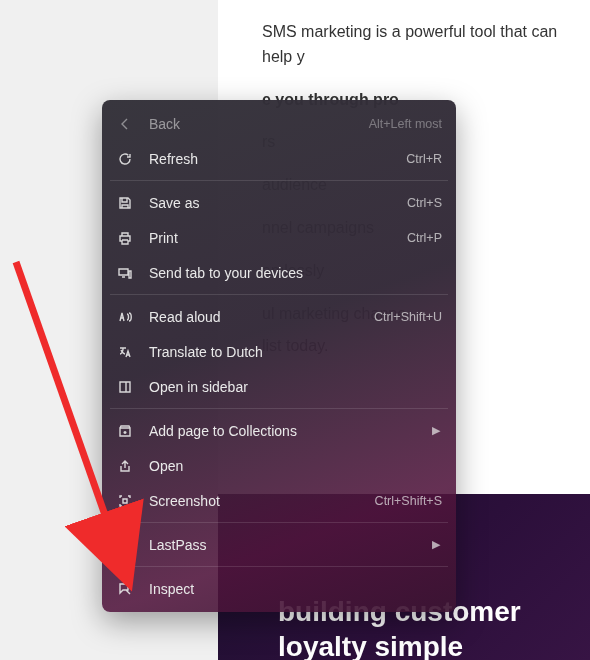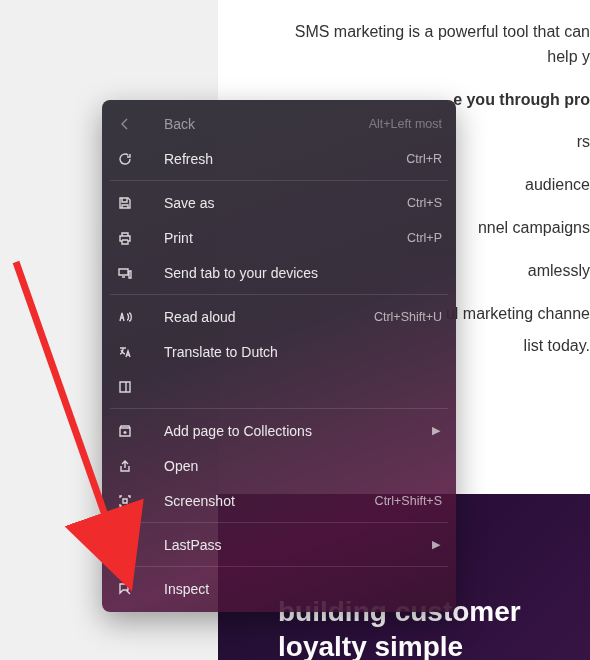--- a/index.html
+++ b/index.html
@@ -1,27 +1,27 @@
 <!DOCTYPE html>
 <html><head>
 <meta charset="utf-8">
 <style>
   html,body{margin:0;padding:0;width:590px;height:660px;overflow:hidden;font-family:"Segoe UI",Arial,sans-serif;background:#f0f0f0;}
   .page{position:absolute;left:218px;top:0;right:0;bottom:0;background:#fff;}
   .article{padding:20px 0 0 28px;color:#333;font-size:16px;line-height:1.55;}
-  .article p{margin:0 0 8px 16px;text-align:right;}
+  .article p{margin:0 0 8px 16px;}
   .article .sub{margin-top:18px;}
   .bold{font-weight:700;}
   .darkbanner{position:absolute;left:0;right:0;top:494px;bottom:0;background:linear-gradient(135deg,#1d1030,#2b0f3a 55%,#371444);color:#fff;}
   .darkbanner h2{margin:100px 0 0 60px;font-size:28px;line-height:1.25;font-weight:700;}
   
   .ctx{position:absolute;left:102px;top:100px;width:354px;border-radius:8px;padding:6px 0;
        background:linear-gradient(160deg,rgba(50,48,56,.97) 0%,rgba(50,40,55,.97) 45%,rgba(80,20,60,.88) 80%,rgba(60,20,50,.92) 100%);
        box-shadow:0 10px 30px rgba(0,0,0,.35);color:#e9e9e9;font-size:14px;}
-  .row{display:flex;align-items:center;height:35px;padding:0 14px;gap:30px;cursor:default;}
+  .row{display:flex;align-items:center;height:35px;padding:0 14px;gap:15px;cursor:default;}
   .row.disabled{opacity:.55;}
   .ico{width:18px;height:18px;flex:0 0 18px;display:flex;align-items:center;justify-content:center;opacity:.9;}
   .ico svg{width:16px;height:16px;stroke:#e9e9e9;stroke-width:1.4;fill:none;}
   .lbl{flex:1;white-space:nowrap;}
   .hint{font-size:12.5px;opacity:.7;white-space:nowrap;}
   .chev{width:10px;opacity:.7;font-size:11px;}
   .sep{height:1px;background:rgba(255,255,255,.12);margin:4px 8px;}
   
   .arrow{position:absolute;left:6px;top:252px;pointer-events:none;}
   .arrow svg{overflow:visible;}
@@ -122,20 +122,21 @@
       </span>
     <span class="lbl">Translate to Dutch</span>
   </div>
 
   <div class="row">
     <span class="ico">
         <svg viewBox="0 0 16 16">
           <path d="M3 3h10v10H3zM9 3v10"></path>
         </svg>
       </span>
+    <span class="lbl">Open in sidebar</span>
   </div>
 
   <div class="sep"></div>
 
   <div class="row">
     <span class="ico">
         <svg viewBox="0 0 16 16">
           <path d="M3 5h10v8H3zM3 5l1-2h8l1 2M8 8v3M6.5 9.5h3"></path>
         </svg>
       </span>

